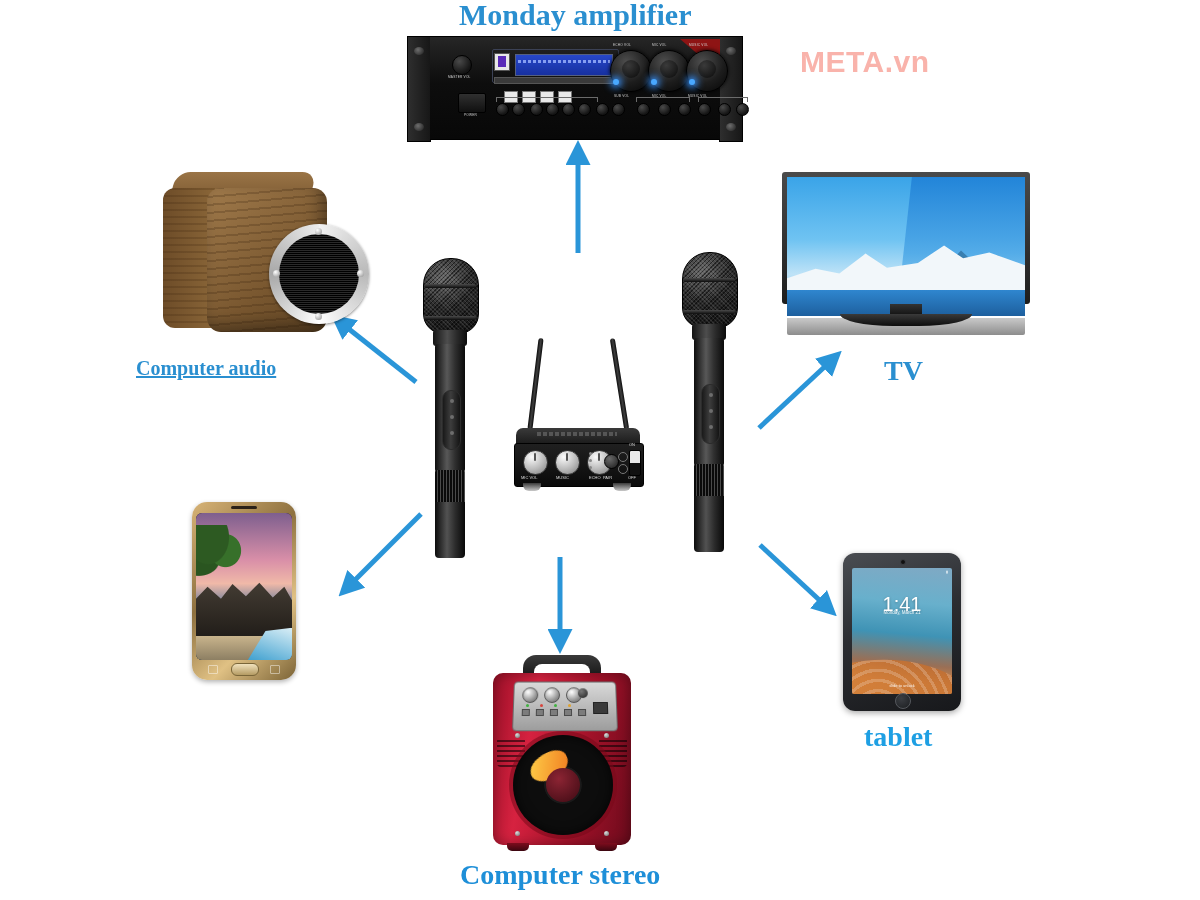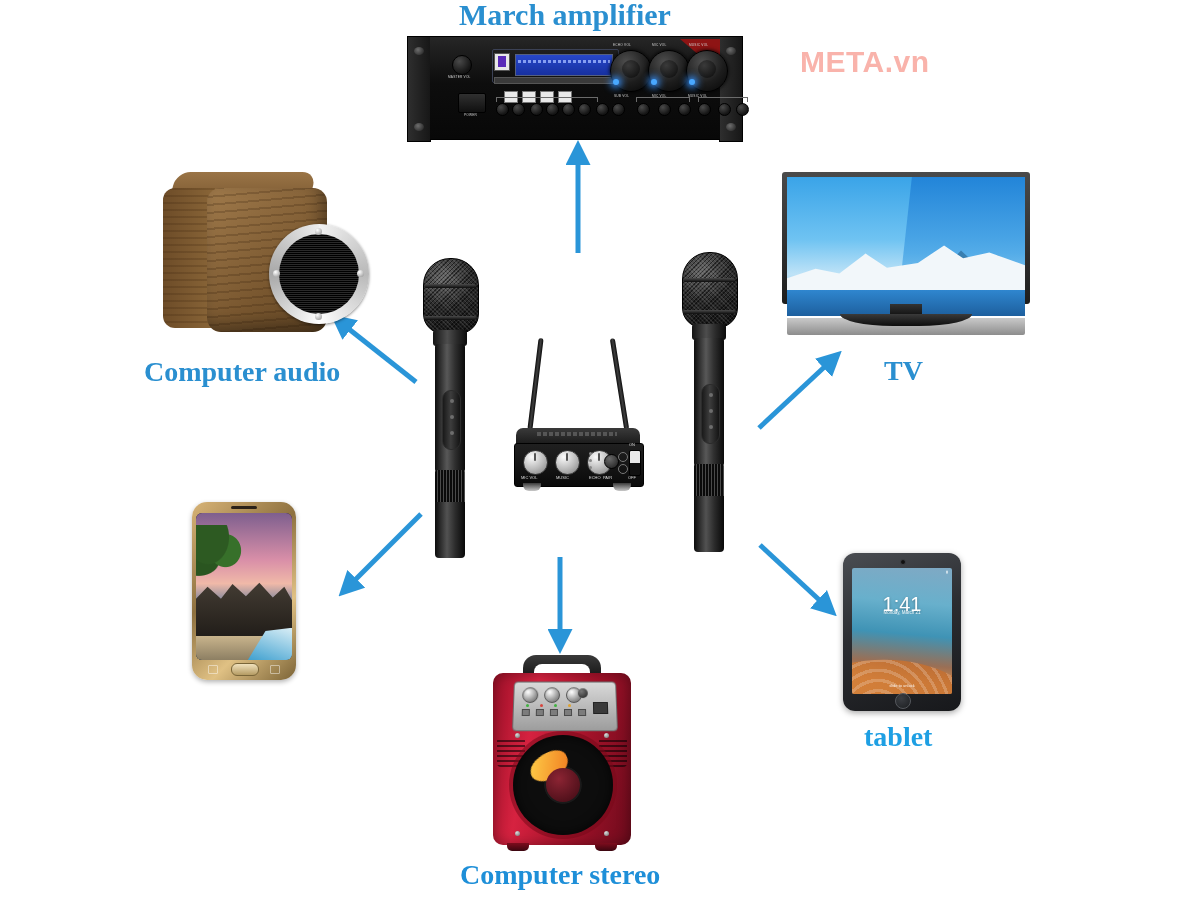--- a/index.html
+++ b/index.html
@@ -236,22 +236,22 @@
     <line x1="578" y1="253" x2="578" y2="152" stroke="#2a95d8" stroke-width="5" marker-end="url(#ah)"></line>
     <line x1="416" y1="382" x2="340" y2="322" stroke="#2a95d8" stroke-width="5" marker-end="url(#ah)"></line>
     <line x1="421" y1="514" x2="347" y2="588" stroke="#2a95d8" stroke-width="5" marker-end="url(#ah)"></line>
     <line x1="560" y1="557" x2="560" y2="642" stroke="#2a95d8" stroke-width="5" marker-end="url(#ah)"></line>
     <line x1="759" y1="428" x2="833" y2="359" stroke="#2a95d8" stroke-width="5" marker-end="url(#ah)"></line>
     <line x1="760" y1="545" x2="828" y2="608" stroke="#2a95d8" stroke-width="5" marker-end="url(#ah)"></line>
   </svg>
 
   <div class="wm" style="left:800px;top:45px;font-size:30px;">META.vn</div>
 
-  <div class="lbl" style="left:459px;top:0px;font-size:30px;">March amplifier</div>
-  <div class="lbl" style="left:144px;top:358px;font-size:28px;">Computer audio</div>
+  <div class="lbl" style="left:459px;top:0px;font-size:30px;">Monday amplifier</div>
+  <div class="lbl" style="left:136px;top:358px;font-size:20px;text-decoration:underline;">Computer audio</div>
   <div class="lbl" style="left:460px;top:861px;font-size:28px;color:#1e8fd8;">Computer stereo</div>
   <div class="lbl" style="left:864px;top:723px;font-size:28px;color:#1e9fe3;">tablet</div>
   <div class="lbl" style="left:884px;top:357px;font-size:28px;">TV</div>
 
   <div class="amp">
     <div class="amp-body"></div>
     <div class="amp-ear l">
       <div class="ear-screw" style="top:10px;"></div>
         <div class="ear-screw" style="top:86px;"></div>
     </div>

